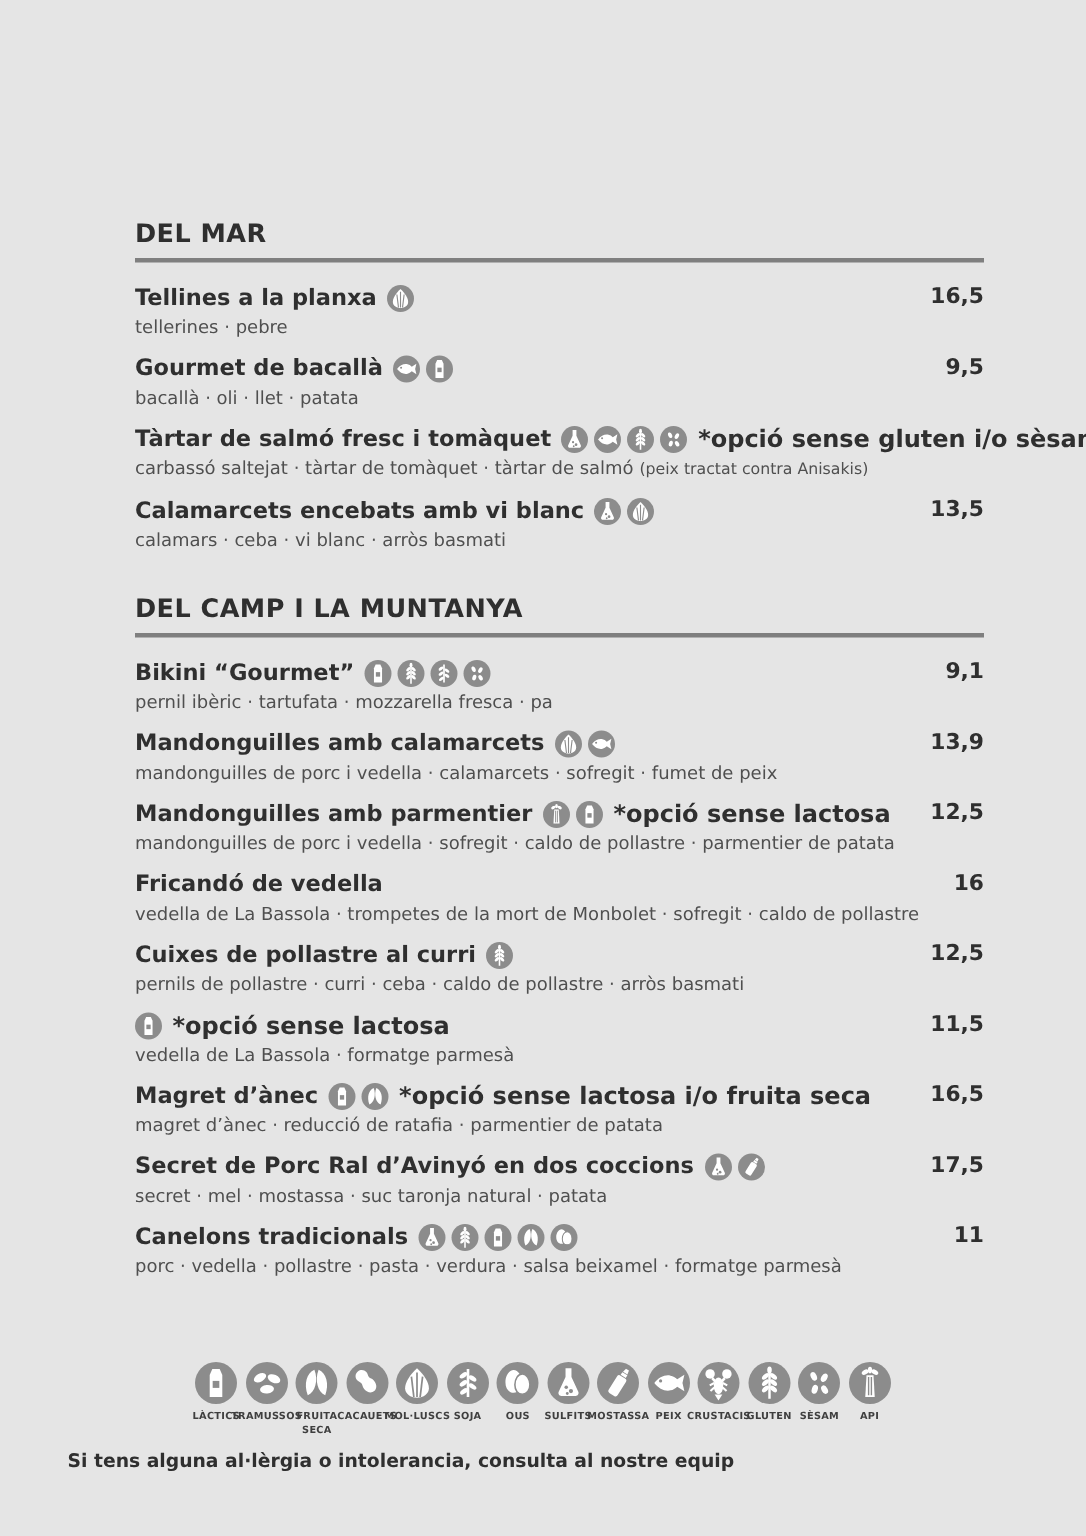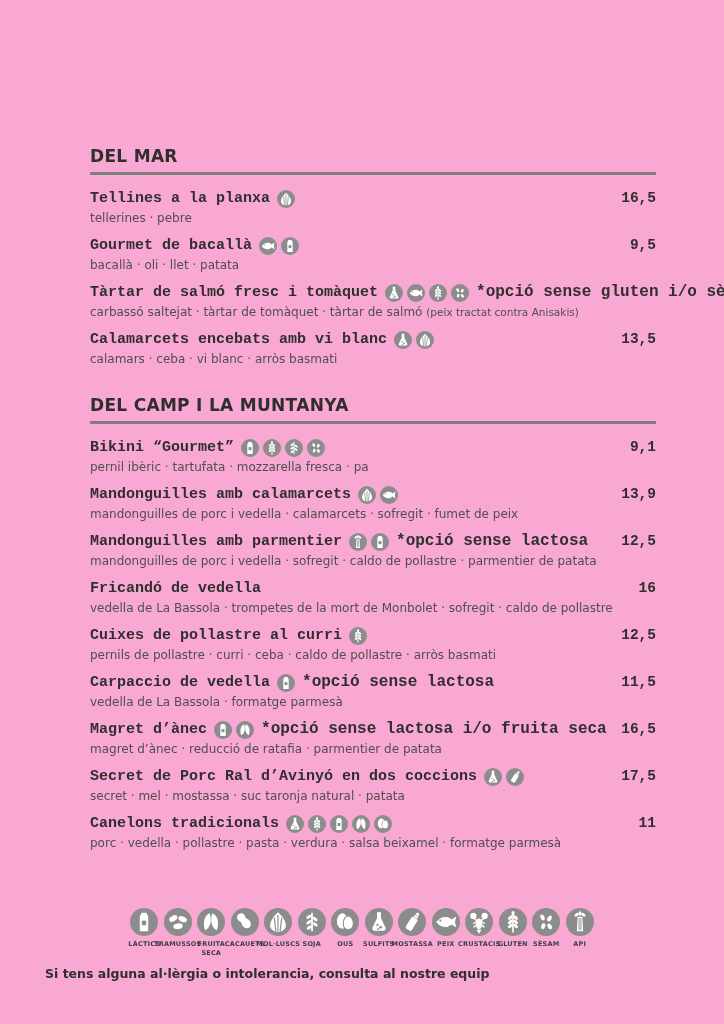--- a/index.html
+++ b/index.html
@@ -1,23 +1,23 @@
 <!DOCTYPE html>
 <html><head>
 <meta charset="utf-8">
 <style>
   html,body{margin:0;padding:0;background:#fff;}
-  .page{position:relative;width:724px;height:1024px;background:#f9a8d4;overflow:hidden;
+  .page{position:relative;width:724px;height:1024px;background:#e5e5e5;overflow:hidden;
         font-family:"DejaVu Sans", sans-serif;}
   .content{position:absolute;left:90px;width:566px;top:146px;}
   .menu-section + .menu-section{margin-top:28px;}
   .section-title{margin:0;font-size:17px;font-weight:bold;color:#2f2f2f;letter-spacing:.3px;}
   .rule{height:3px;background:#7f7f7f;margin:6px 0 13px 0;}
   .dish{margin-bottom:9px;}
-  .dish-head{display:flex;align-items:center;gap:7px;white-space:nowrap;line-height:21px;font-family:Liberation Mono, monospace;}
+  .dish-head{display:flex;align-items:center;gap:7px;white-space:nowrap;line-height:21px;}
   .dish-name{font-size:15px;font-weight:bold;color:#2f2f2f;}
   .dish-icons{display:inline-flex;gap:4px;align-items:center;}
   .circle{display:inline-flex;border-radius:50%;background:#8c8c8c;align-items:center;justify-content:center;overflow:hidden;}
   .dish-icons .circle{width:18px;height:18px;}
   .circle svg{width:100%;height:100%;display:block;}
   .dish-note{font-size:16px;font-weight:bold;color:#2f2f2f;}
   .dish-price{margin-left:auto;font-size:14.5px;font-weight:bold;color:#2f2f2f;flex-shrink:0;}
   .dish-sub{font-size:12px;color:#4f4f4f;margin-top:1px;line-height:16px;white-space:nowrap;}
   .sub-small{font-size:10.5px;}
   .legend{position:absolute;left:60px;right:60px;top:908px;display:flex;justify-content:center;gap:2px;}
@@ -269,21 +269,20 @@
                   <ellipse fill="#fff" cx="14.3" cy="15.4" rx="2.4" ry="1.3" transform="rotate(42 14.3 15.4)"></ellipse>
                 </svg>
               </span>
             </span>
             <span class="dish-price">12,5</span>
           </div>
           <div class="dish-sub"><span>pernils de pollastre · curri · ceba · caldo de pollastre · arròs basmati</span></div>
         </div>
         <div class="dish">
           <div class="dish-head">
-            <span class="dish-name">Carpaccio de vedella</span>
             <span class="dish-icons">
               <span class="circle">
                 <svg viewBox="0 0 24 24" xmlns="http://www.w3.org/2000/svg">
                   <path fill="#fff" d="M8.4 7.4 9.9 4h4.2l1.5 3.4V20H8.4z"></path>
                   <rect x="10.1" y="10.8" width="3.8" height="4" fill="#8c8c8c"></rect>
                 </svg>
               </span>
             </span>
             <span class="dish-note">*opció sense lactosa</span>
             <span class="dish-price">11,5</span>

